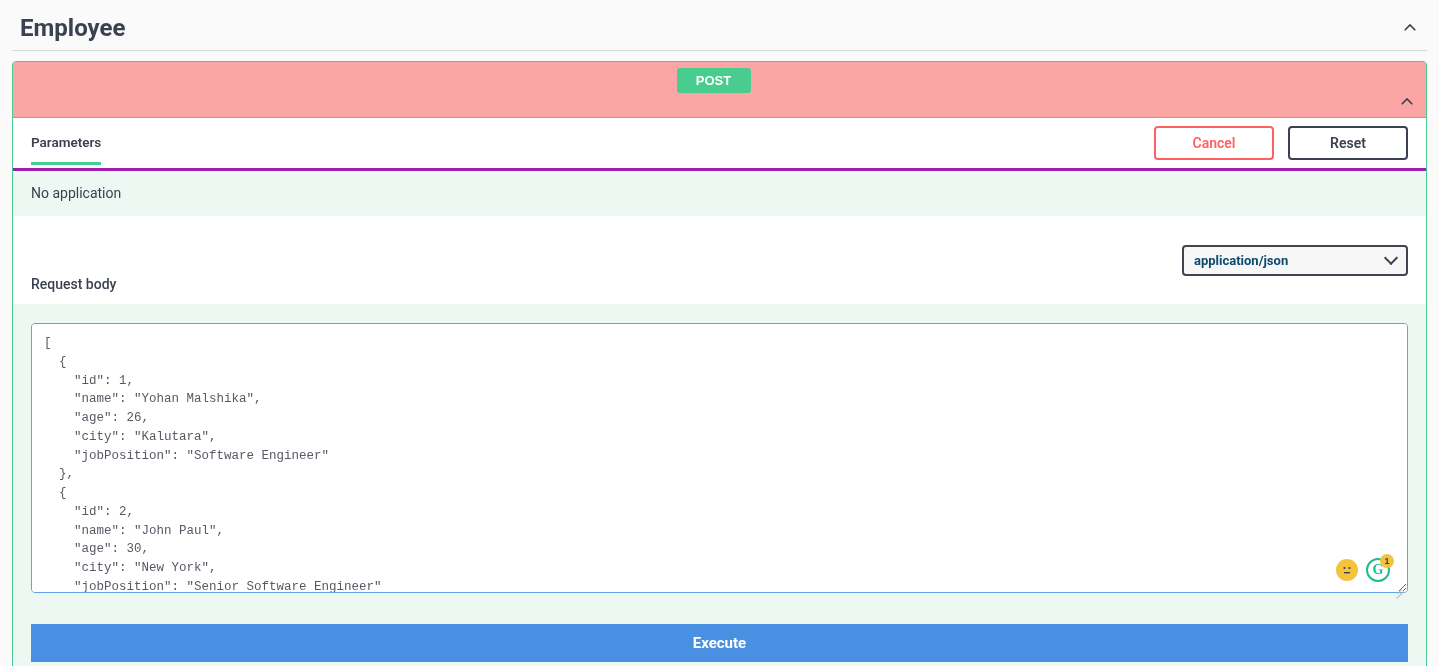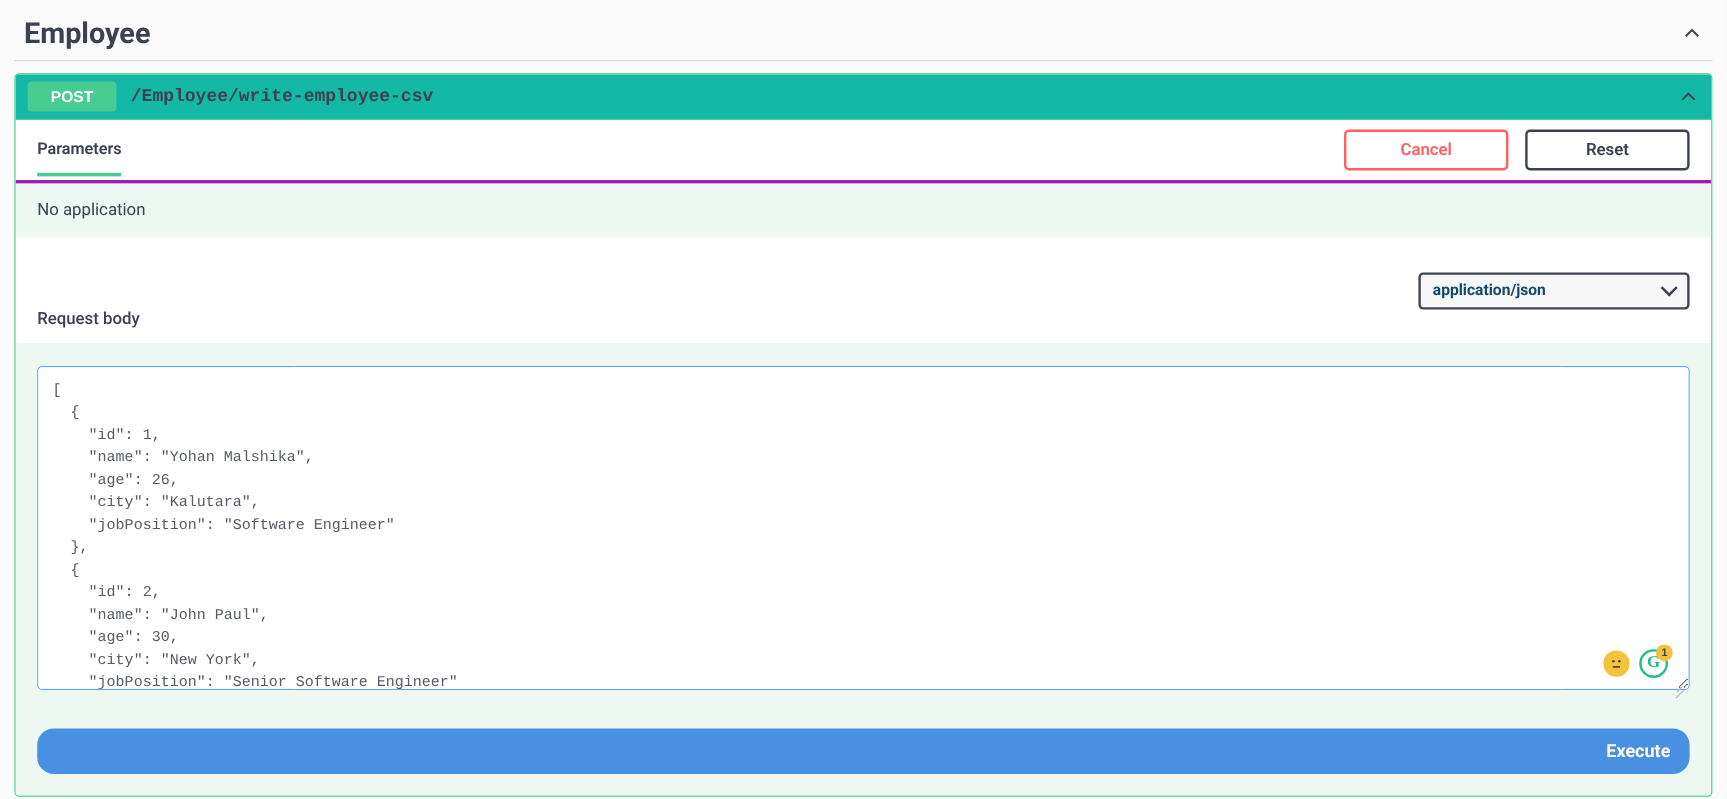--- a/index.html
+++ b/index.html
@@ -35,22 +35,23 @@
     margin-top: 10px;
     border: 1px solid #49cc90;
     border-radius: 4px;
     background: #e8f6f0;
     overflow: hidden;
   }
   .opblock-summary {
     display: flex;
     align-items: center;
     padding: 6px 10px;
-    background: #14b8a6;
+    background: #fca5a5;
     border-bottom: 1px solid #49cc90;
+    flex-direction: column;
   }
   .method-badge {
     background: #49cc90;
     color: #ffffff;
     font-weight: 700;
     font-size: 13px;
     padding: 5px 0;
     width: 74px;
     text-align: center;
     border-radius: 3px;
@@ -85,21 +86,21 @@
   .btns {
     display: flex;
     gap: 14px;
     padding: 8px 0;
   }
   .btn {
     border-radius: 4px;
     font-size: 14px;
     font-weight: 600;
     padding: 7px 0;
-    width: 137px;
+    width: 120px;
     background: #ffffff;
     cursor: pointer;
     font-family: inherit;
     text-align: center;
   }
   .btn-cancel {
     border: 2px solid #ff6060;
     color: #ff6060;
   }
   .btn-reset {
@@ -216,27 +217,26 @@
   }
   .execute-row {
     padding: 6px 18px 18px 18px;
     background: #eef8f3;
   }
   .btn-execute {
     width: 100%;
     background: #4990e2;
     color: #ffffff;
     border: none;
-    border-radius: 14px;
+    border-radius: 0;
     padding: 10px 16px;
     font-size: 15px;
     font-weight: 700;
     cursor: pointer;
     font-family: inherit;
-    text-align: right;
   }
   .resize-handle {
     position:absolute;
     right:4px; bottom:4px;
     width:10px; height:10px;
     pointer-events:none;
   }
   .resize-handle::before, .resize-handle::after {
     content:""; position:absolute; background:#b7b7b7; height:1px;
   }
@@ -252,21 +252,20 @@
     <div class="section-title">Employee</div>
     <svg class="chevron" viewBox="0 0 24 24">
         <polyline points="5 15 12 8 19 15"></polyline>
       </svg>
   </div>
 
   <div class="opblock">
 
     <div class="opblock-summary">
       <div class="method-badge">POST</div>
-      <div class="path">/Employee/write-employee-csv</div>
       <svg class="chevron summary-chevron" viewBox="0 0 24 24">
           <polyline points="5 15 12 8 19 15"></polyline>
         </svg>
     </div>
 
     <div class="tabs-row">
       <div class="tab">Parameters</div>
       <div class="btns">
         <button class="btn btn-cancel">Cancel</button>
         <button class="btn btn-reset">Reset</button>

